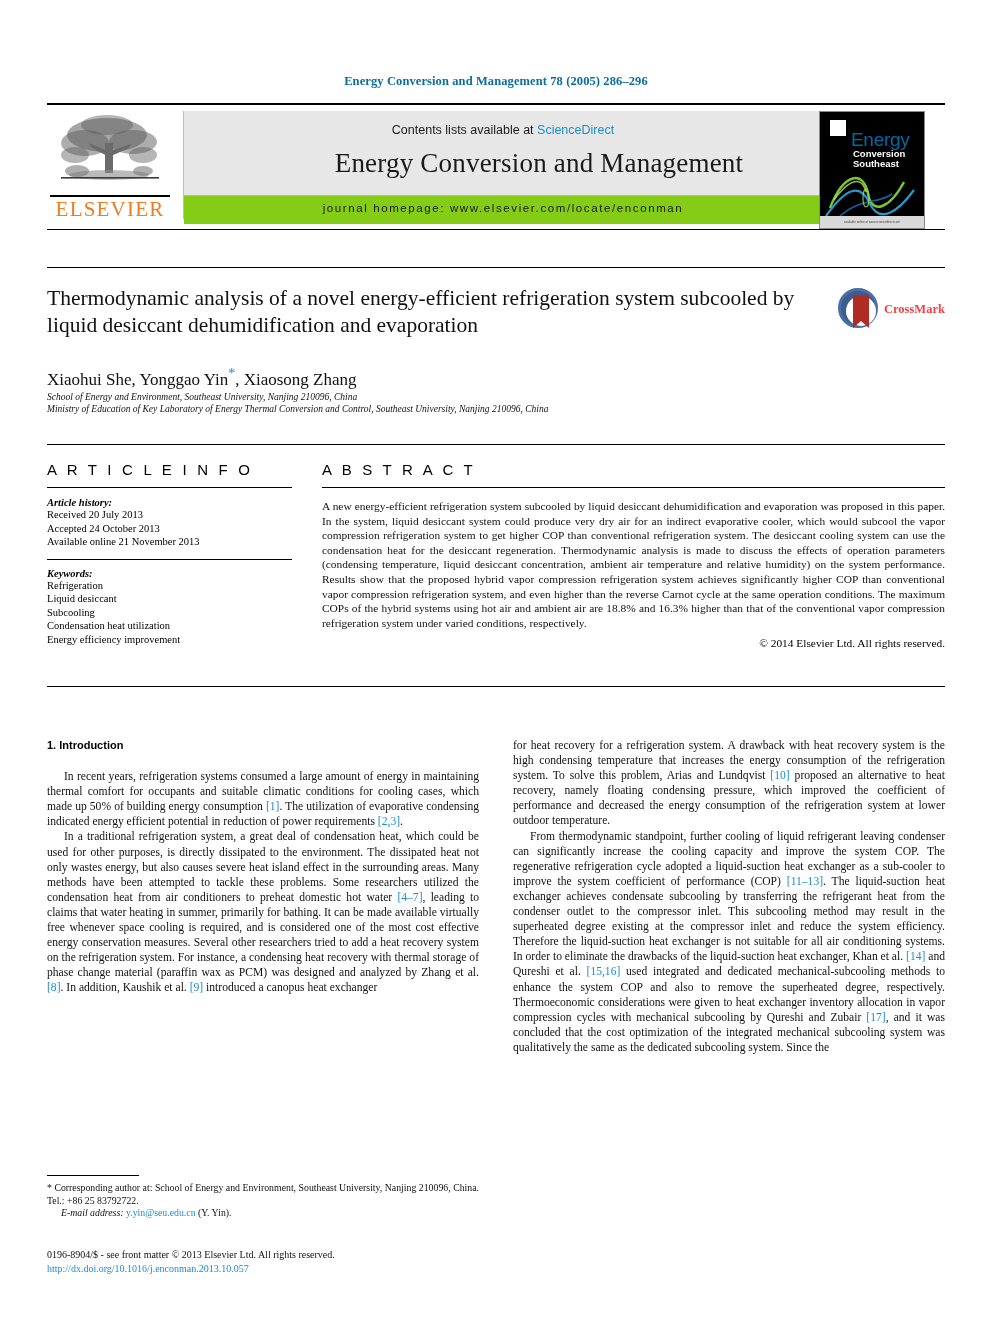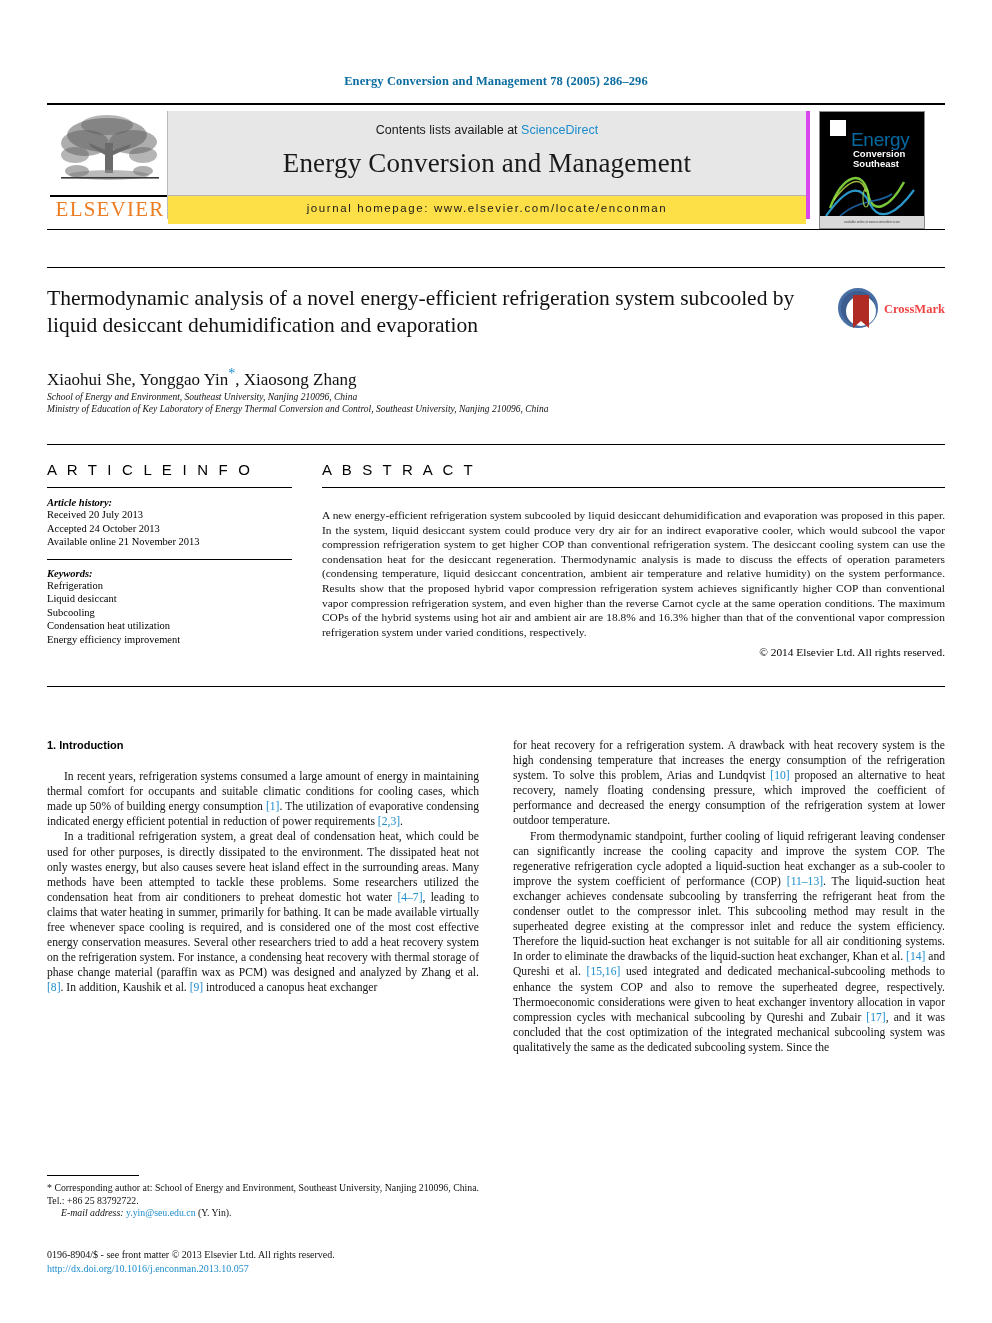--- a/index.html
+++ b/index.html
@@ -77,27 +77,27 @@
   }
   .elsevier-underline {
     position: absolute;
     left: 3px; top: 84px;
     width: 120px; height: 1.5px;
     background: #000;
   }
 
   .center-panel {
     position: absolute;
-    left: 120px;
+    left: 136px;
     top: 8px;
     width: 638px;
     height: 108px;
     background: #e7e7e7;
     border-left: 1px solid #bcbcbc;
-    border-right: 4px solid #d946ef;
+    border-right: 1px solid #d946ef;
   }
   .contents-line {
     position: absolute;
     left: 0; top: 12px;
     width: 638px;
     text-align: center;
     font-family: "Liberation Sans", sans-serif;
     font-size: 12.5px;
     color: #1a1a1a;
   }
@@ -106,27 +106,28 @@
   }
   .journal-title {
     position: absolute;
     left: 0; top: 37px;
     width: 638px;
     text-align: center;
     font-family: "Liberation Serif", serif;
     font-size: 27px;
     color: #1a1a1a;
     letter-spacing: 0.2px;
+    padding-left: 36px;
   }
   .homepage-bar {
     position: absolute;
     left: 0; top: 84px;
     width: 638px;
     height: 28px;
-    background: #fde047;
+    background: #84cc16;
     border-top: 1px solid #b5b5b5;
   }
   .homepage-text {
     position: absolute;
     left: 0; top: 6px;
     width: 638px;
     text-align: center;
     font-family: "Liberation Sans", sans-serif;
     font-size: 11.5px;
     letter-spacing: 1.6px;
@@ -326,21 +327,21 @@
   }
   .info-line {
     font-family: "Liberation Serif", serif;
     font-size: 10.5px;
     line-height: 13.5px;
   }
   .kw-block { margin-top: 10px; }
   .kw-rule { height:1px; background:#000; margin-top: 9px; margin-bottom: 8px; }
 
   .abs-text {
-    margin-top: 20px;
+    margin-top: 11px;
     font-family: "Liberation Serif", serif;
     font-size: 11.4px;
     line-height: 14.6px;
     text-align: justify;
     color: #111;
   }
   .abs-copy {
     margin-top: 7px;
     text-align: right;
     font-family: "Liberation Serif", serif;

